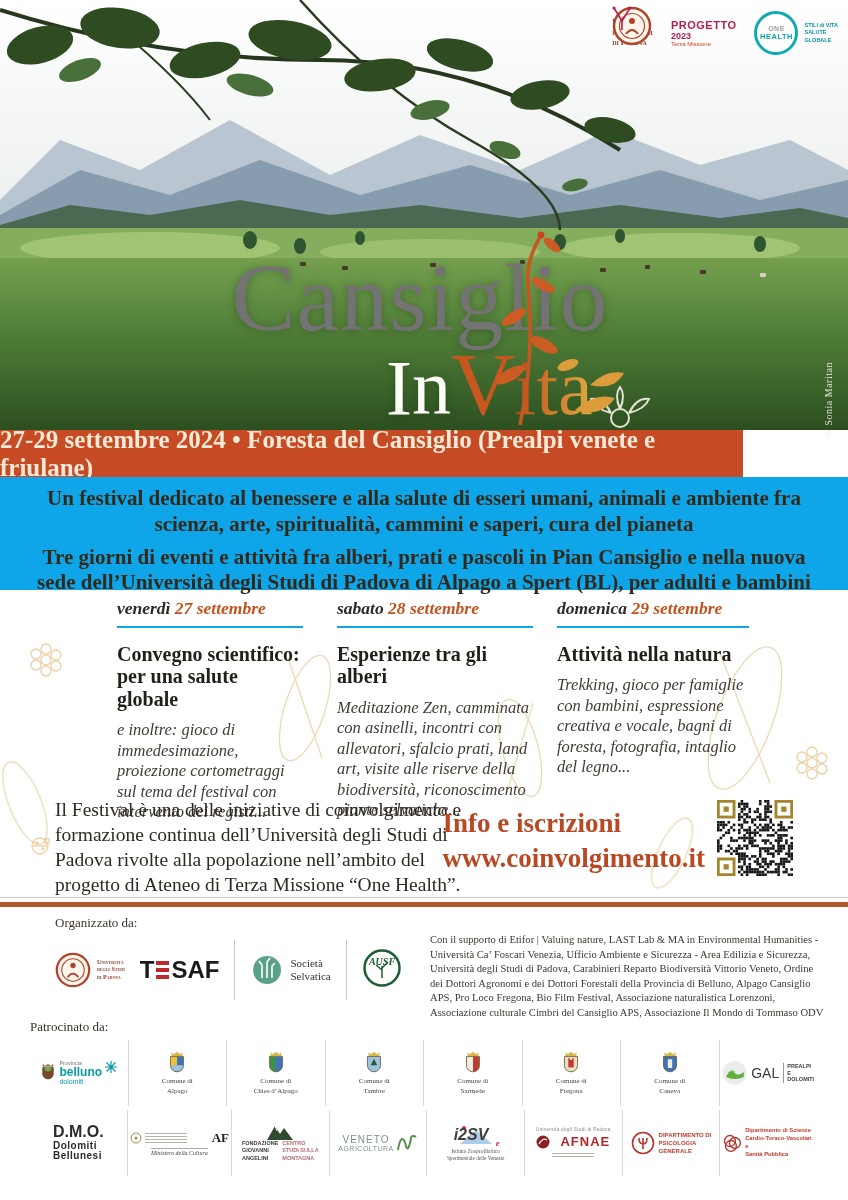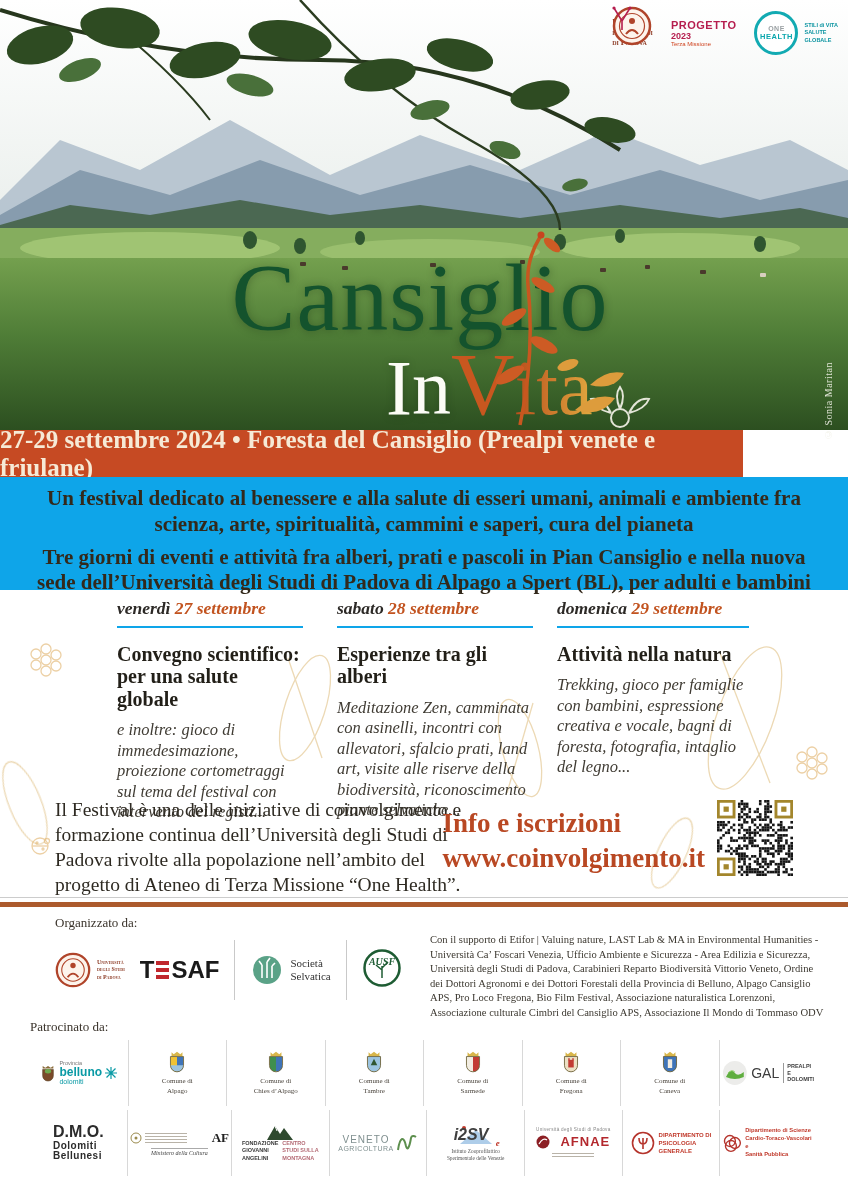--- a/index.html
+++ b/index.html
@@ -5,21 +5,21 @@
   html,body{margin:0;padding:0;background:#888;}
   .poster{position:relative;width:848px;height:1200px;background:#ffffff;overflow:hidden;
           font-family:"Liberation Serif",serif;color:#2e2a22;}
   .sans{font-family:"Liberation Sans",sans-serif;}
   .pre{white-space:pre-line;}
 
   
   .photo{position:absolute;left:0;top:0;width:848px;height:430px;}
   .photo svg{position:absolute;left:0;top:0;}
   .title1{position:absolute;left:150px;top:242px;width:540px;text-align:center;
-          font-size:96px;color:#14532d;letter-spacing:1px;text-shadow:0 1px 8px rgba(20,40,15,.35);}
+          font-size:96px;color:#737373;letter-spacing:1px;text-shadow:0 1px 8px rgba(20,40,15,.35);}
   .title2{position:absolute;left:386px;top:334px;font-size:78px;color:#fcfcf6;
           text-shadow:0 1px 8px rgba(20,40,15,.3);}
   .title2 .tv{font-size:88px;color:#c8571f;text-shadow:none;}
   .title2 .tita{background:linear-gradient(90deg,#b84e1c,#e2a93f);-webkit-background-clip:text;
           background-clip:text;color:transparent;text-shadow:none;}
   .credit{position:absolute;right:14px;top:322px;height:118px;writing-mode:vertical-rl;
           transform:rotate(180deg);font-size:10px;color:rgba(242,242,232,.9);letter-spacing:.5px;}
 
   
   .hlogos{position:absolute;top:6px;right:10px;height:54px;display:flex;align-items:center;gap:18px;}
@@ -72,21 +72,21 @@
   .e-bars{display:flex;flex-direction:column;gap:3px;}
   .e-bars div{width:13px;height:4px;background:#c0272d;}
   .ss-text{font-size:11px;line-height:1.2;color:#333;}
   .support{position:absolute;left:430px;top:933px;width:394px;font-size:10.6px;line-height:1.37;color:#3c3830;}
   .pat-row{position:absolute;left:30px;width:788px;height:66px;display:grid;grid-template-columns:repeat(8,1fr);}
   .r1{top:1040px;} .r2{top:1110px;}
   .cell{border-right:1px solid #d8d8d8;display:flex;flex-direction:column;align-items:center;
         justify-content:center;text-align:center;padding:2px 2px;}
   .cell:last-child{border-right:none;}
   .clabel{font-size:7px;line-height:1.3;color:#4a443c;margin-top:3px;}
-  .prov{display:flex;align-items:center;gap:3px;}
+  .prov{display:flex;gap:3px;}
   .prov-txt{text-align:left;line-height:1;}
   .prov-s{font-size:5.5px;color:#777;font-family:"Liberation Sans",sans-serif;}
   .prov-b{font-size:12px;font-weight:bold;color:#0a9aa5;font-family:"Liberation Sans",sans-serif;}
   .prov-d{font-size:7px;color:#0a9aa5;font-family:"Liberation Sans",sans-serif;}
   .gal{display:flex;align-items:center;gap:4px;}
   .gal-big{font-size:14px;font-weight:normal;color:#3d3d3d;font-family:"Liberation Sans",sans-serif;}
   .gal-small{font-size:5.5px;font-weight:bold;color:#3d3d3d;text-align:left;line-height:1.2;
              border-left:1px solid #999;padding-left:3px;font-family:"Liberation Sans",sans-serif;}
   .dmo{font-family:"Liberation Sans",sans-serif;font-weight:bold;color:#2b2b2b;text-align:left;line-height:1.05;}
   .dmo-big{font-size:16px;} .dmo-sub{font-size:10px;letter-spacing:.5px;}

